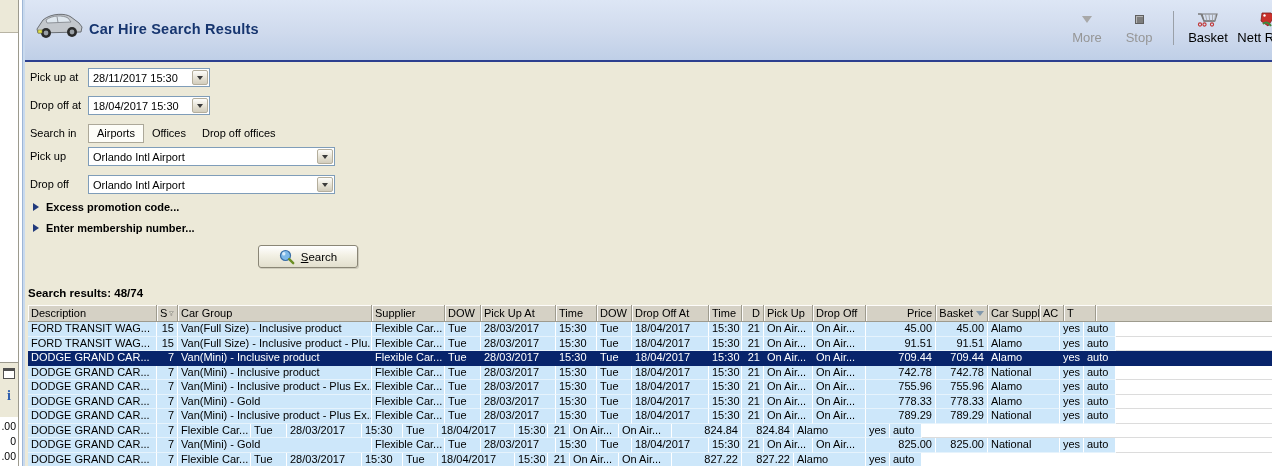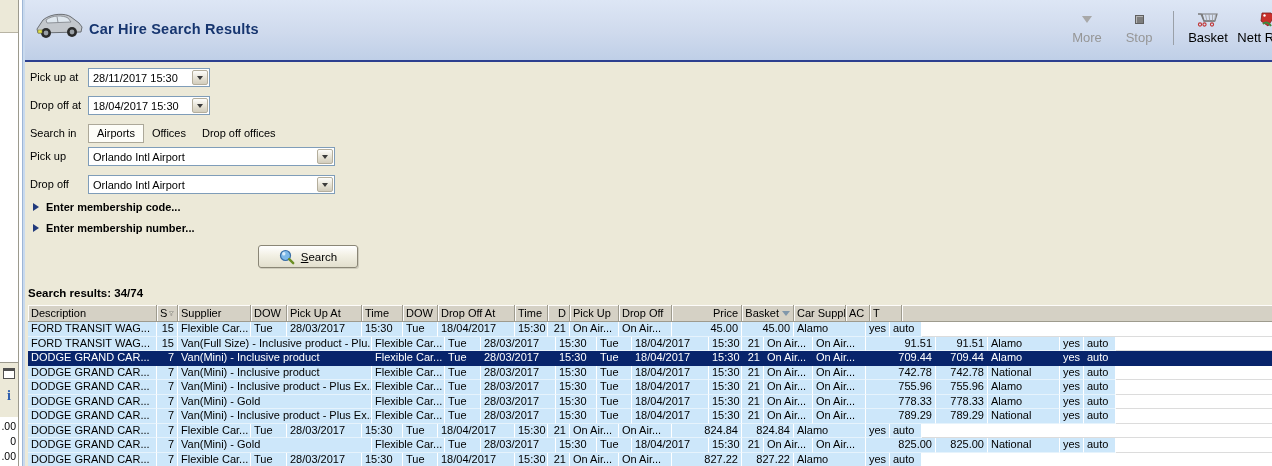--- a/index.html
+++ b/index.html
@@ -175,49 +175,52 @@
     </div>
 
     <div class="form-label" style="top:175px">Drop off</div>
     <div class="combo" style="left:63px; top:175px; width:247px">
       <div class="val">Orlando Intl Airport</div>
       <div class="btn"></div>
     </div>
 
     <div class="expander" style="top:201px">
       <div class="exp-arrow"></div>
-      <span>Enter membership code...</span>
+      <span>Excess promotion code...</span>
     </div>
     <div class="expander" style="top:222px">
       <div class="exp-arrow"></div>
       <span>Enter membership number...</span>
     </div>
 
     <div class="search-btn">
       <svg width="16" height="16" viewBox="0 0 16 16">
         <circle cx="6.5" cy="6.5" r="5" fill="#7db9e8" stroke="#3a6ea5" stroke-width="1.2"></circle>
         <circle cx="4.8" cy="4.8" r="1.7" fill="#d9ecfa"></circle>
         <line x1="10.2" y1="10.2" x2="14.2" y2="14.2" stroke="#6b8e23" stroke-width="2.4" stroke-linecap="round"></line>
       </svg>
       <span class="lbl">Search</span>
     </div>
 
-    <div class="summary">Search results: 34/74</div>
+    <div class="summary">Search results: 48/74</div>
 
     <div class="grid" id="grid">
         <div class="grid-header">
           <div class="hcell" style="width: 129px;">
             <span>Description</span>
           </div>
           <div class="hcell al-r" style="width: 21px;">
             <span>S</span>
             <svg width="10" height="9" viewBox="0 0 10 9">
               <path d="M0.5 0.5 H9.5 L6 4 V8.5 H4 V4 Z" fill="#ece9d8" stroke="#5f5f5f" stroke-width="0.9"></path>
             </svg>
           </div>
+          <div class="hcell" style="width: 194px;">
+            <span>Car Group</span>
+          </div>
           <div class="hcell" style="width: 73px;">
             <span>Supplier</span>
           </div>
           <div class="hcell" style="width: 36px;">
             <span>DOW</span>
           </div>
           <div class="hcell" style="width: 75px;">
             <span>Pick Up At</span>
           </div>
           <div class="hcell" style="width: 41px;">
@@ -255,20 +258,21 @@
             <span>AC</span>
           </div>
           <div class="hcell" style="width: 32px;">
             <span>T</span>
           </div>
           <div class="hcell hfiller"></div>
         </div>
         <div class="grid-row">
           <div class="cell" style="width: 129px;">FORD TRANSIT WAG...</div>
           <div class="cell al-r" style="width: 21px;">15</div>
+          <div class="cell" style="width: 194px;">Van(Full Size) - Inclusive product</div>
           <div class="cell" style="width: 73px;">Flexible Car...</div>
           <div class="cell" style="width: 36px;">Tue</div>
           <div class="cell" style="width: 75px;">28/03/2017</div>
           <div class="cell" style="width: 41px;">15:30</div>
           <div class="cell" style="width: 35px;">Tue</div>
           <div class="cell" style="width: 77px;">18/04/2017</div>
           <div class="cell" style="width: 33px;">15:30</div>
           <div class="cell al-r" style="width: 22px;">21</div>
           <div class="cell" style="width: 49px;">On Air...</div>
           <div class="cell" style="width: 53px;">On Air...</div>

